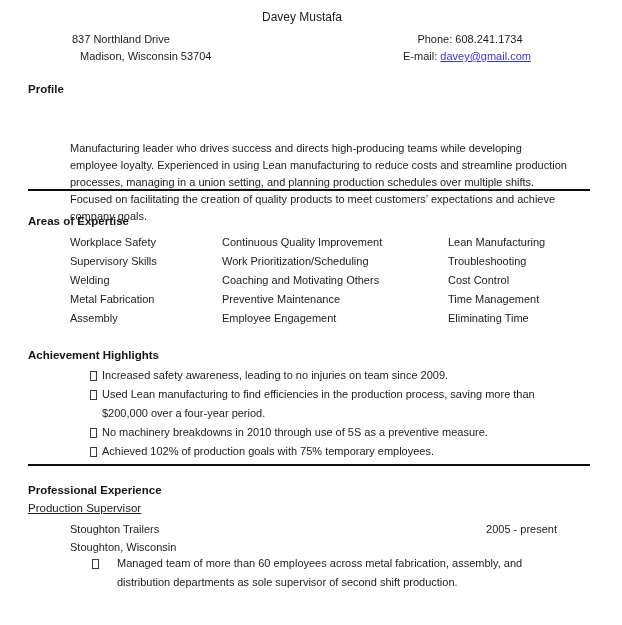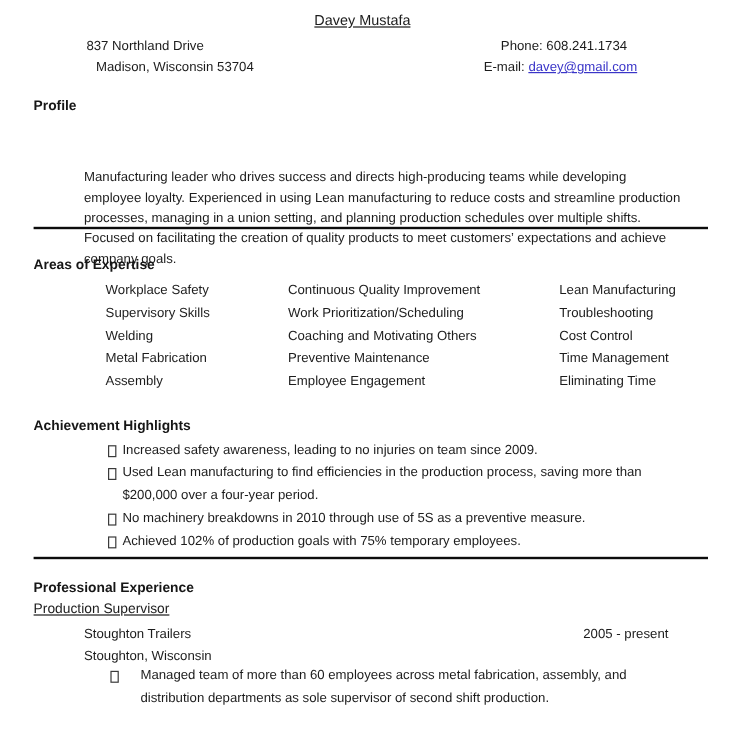--- a/index.html
+++ b/index.html
@@ -4,38 +4,38 @@
 <style>
   html,body { margin:0; padding:0; background:#fff; }
   .page {
     position:relative; width:622px; height:625px; background:#ffffff;
     font-family:"Liberation Sans","DejaVu Sans",sans-serif;
     color:#1c1c1c; font-size:11px; overflow:hidden;
   }
   .abs { position:absolute; }
   .h { font-weight:bold; font-size:11.5px; color:#161616; }
 
-  .name { top:10px; left:0; width:604px; text-align:center; font-size:12px;text-decoration:underline; }
+  .name { top:10px; left:0; width:604px; text-align:center; font-size:12px; }
   .addr1 { top:33px; left:72px; }
   .addr2 { top:50px; left:80px; }
   .phone { top:33px; left:340px; width:260px; text-align:center; }
   .emailrow { top:50px; left:340px; width:260px; text-align:center; }
   .email { color:var(--link,#3a35c8); text-decoration:underline; padding-right:6px; cursor:pointer; }
 
   .profile-h { top:83px; left:28px; }
   .profile-b { top:103px; left:70px; width:502px; line-height:17px;margin-top:37px; }
 
   .rule { left:28px; width:562px; height:2px; background:#0c0c0c; }
   .rule1 { top:189px; }
   .rule2 { top:464px; }
 
   .expertise-h { top:215px; left:28px; }
   .grid { top:233px; left:70px; display:flex; }
   .col { line-height:19px; }
-  .c1 { width:152px;margin-left:18px; }
+  .c1 { width:152px; }
   .c2 { width:226px; }
   .c3 { width:174px; }
 
   .ach-h { top:349px; left:28px; }
   .alist { top:366px; left:90px; width:482px; }
   .li { position:relative; line-height:19px; }
   .a-li { padding-left:12px; width:460px; }
 
   .blt {
     position:absolute; left:0; top:5px;

